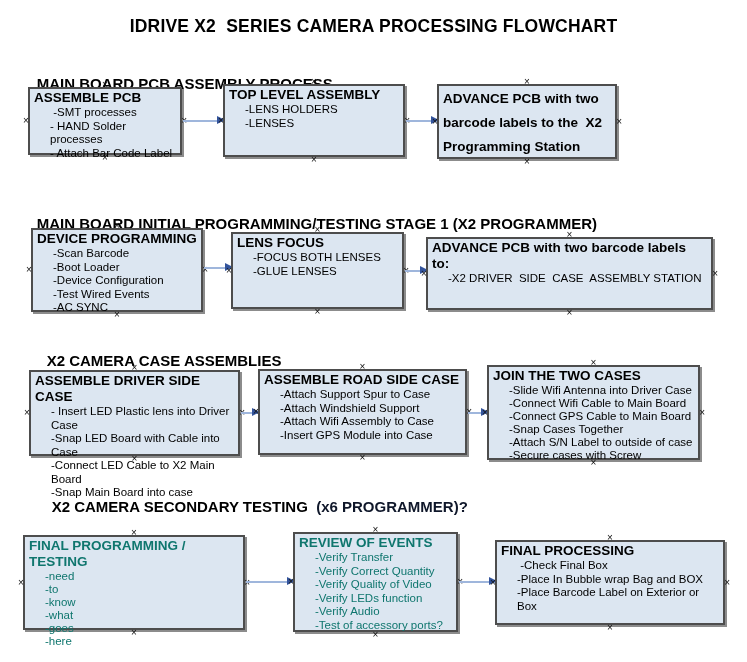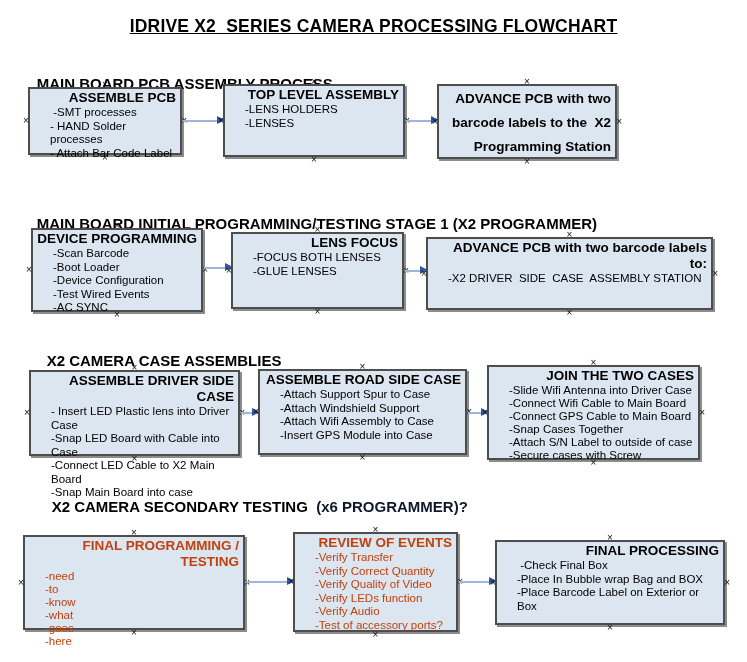--- a/index.html
+++ b/index.html
@@ -2,37 +2,37 @@
 <html><head>
 <meta charset="utf-8">
 <style>
   html,body{margin:0;padding:0;background:#ffffff;}
   #canvas{
     position:relative;width:747px;height:662px;background:#ffffff;
     font-family:"Liberation Sans",sans-serif;color:#000;overflow:hidden;
   }
   .main-title{
     position:absolute;top:16px;left:0;width:747px;text-align:center;
-    font-size:17.5px;font-weight:bold;white-space:pre-wrap;letter-spacing:.2px;text-decoration:underline;
+    font-size:17.5px;font-weight:bold;white-space:pre-wrap;letter-spacing:.2px;
   }
   .section-heading{
     position:absolute;font-size:15px;font-weight:bold;white-space:pre-wrap;
   }
   .section-heading .red-part{color:#0f172a;}
   .box{
     position:absolute;background:#dce6f1;border:2px solid #4d4d4d;
     box-sizing:border-box;box-shadow:2px 2px 0 #8c8c8c;padding:1px 4px 0 4px;
   }
   .box-title{
-    font-size:13.5px;font-weight:bold;line-height:16px;white-space:pre-wrap;text-align:right;
+    font-size:13.5px;font-weight:bold;line-height:16px;white-space:pre-wrap;
   }
   .box-item{
     font-size:11.5px;line-height:13.5px;white-space:pre-wrap;margin-left:16px;
   }
-  .box.red .box-title,.box.red .box-item{color:#c2410c;}
+  .box.red .box-title,.box.red .box-item{color:#0f766e;}
   .box.tight .box-item{line-height:13px;}
   .handle{
     position:absolute;font-size:10px;line-height:6px;color:#111;
     font-weight:normal;pointer-events:none;
   }
   .handle-top{top:-7px;left:50%;transform:translateX(-50%);}
   .handle-bottom{bottom:-8px;left:50%;transform:translateX(-50%);}
   .handle-left{left:-7px;top:50%;transform:translateY(-50%);}
   .handle-right{right:-7px;top:50%;transform:translateY(-50%);}
   .arrow{position:absolute;height:2px;background:#9fb6dc;}

